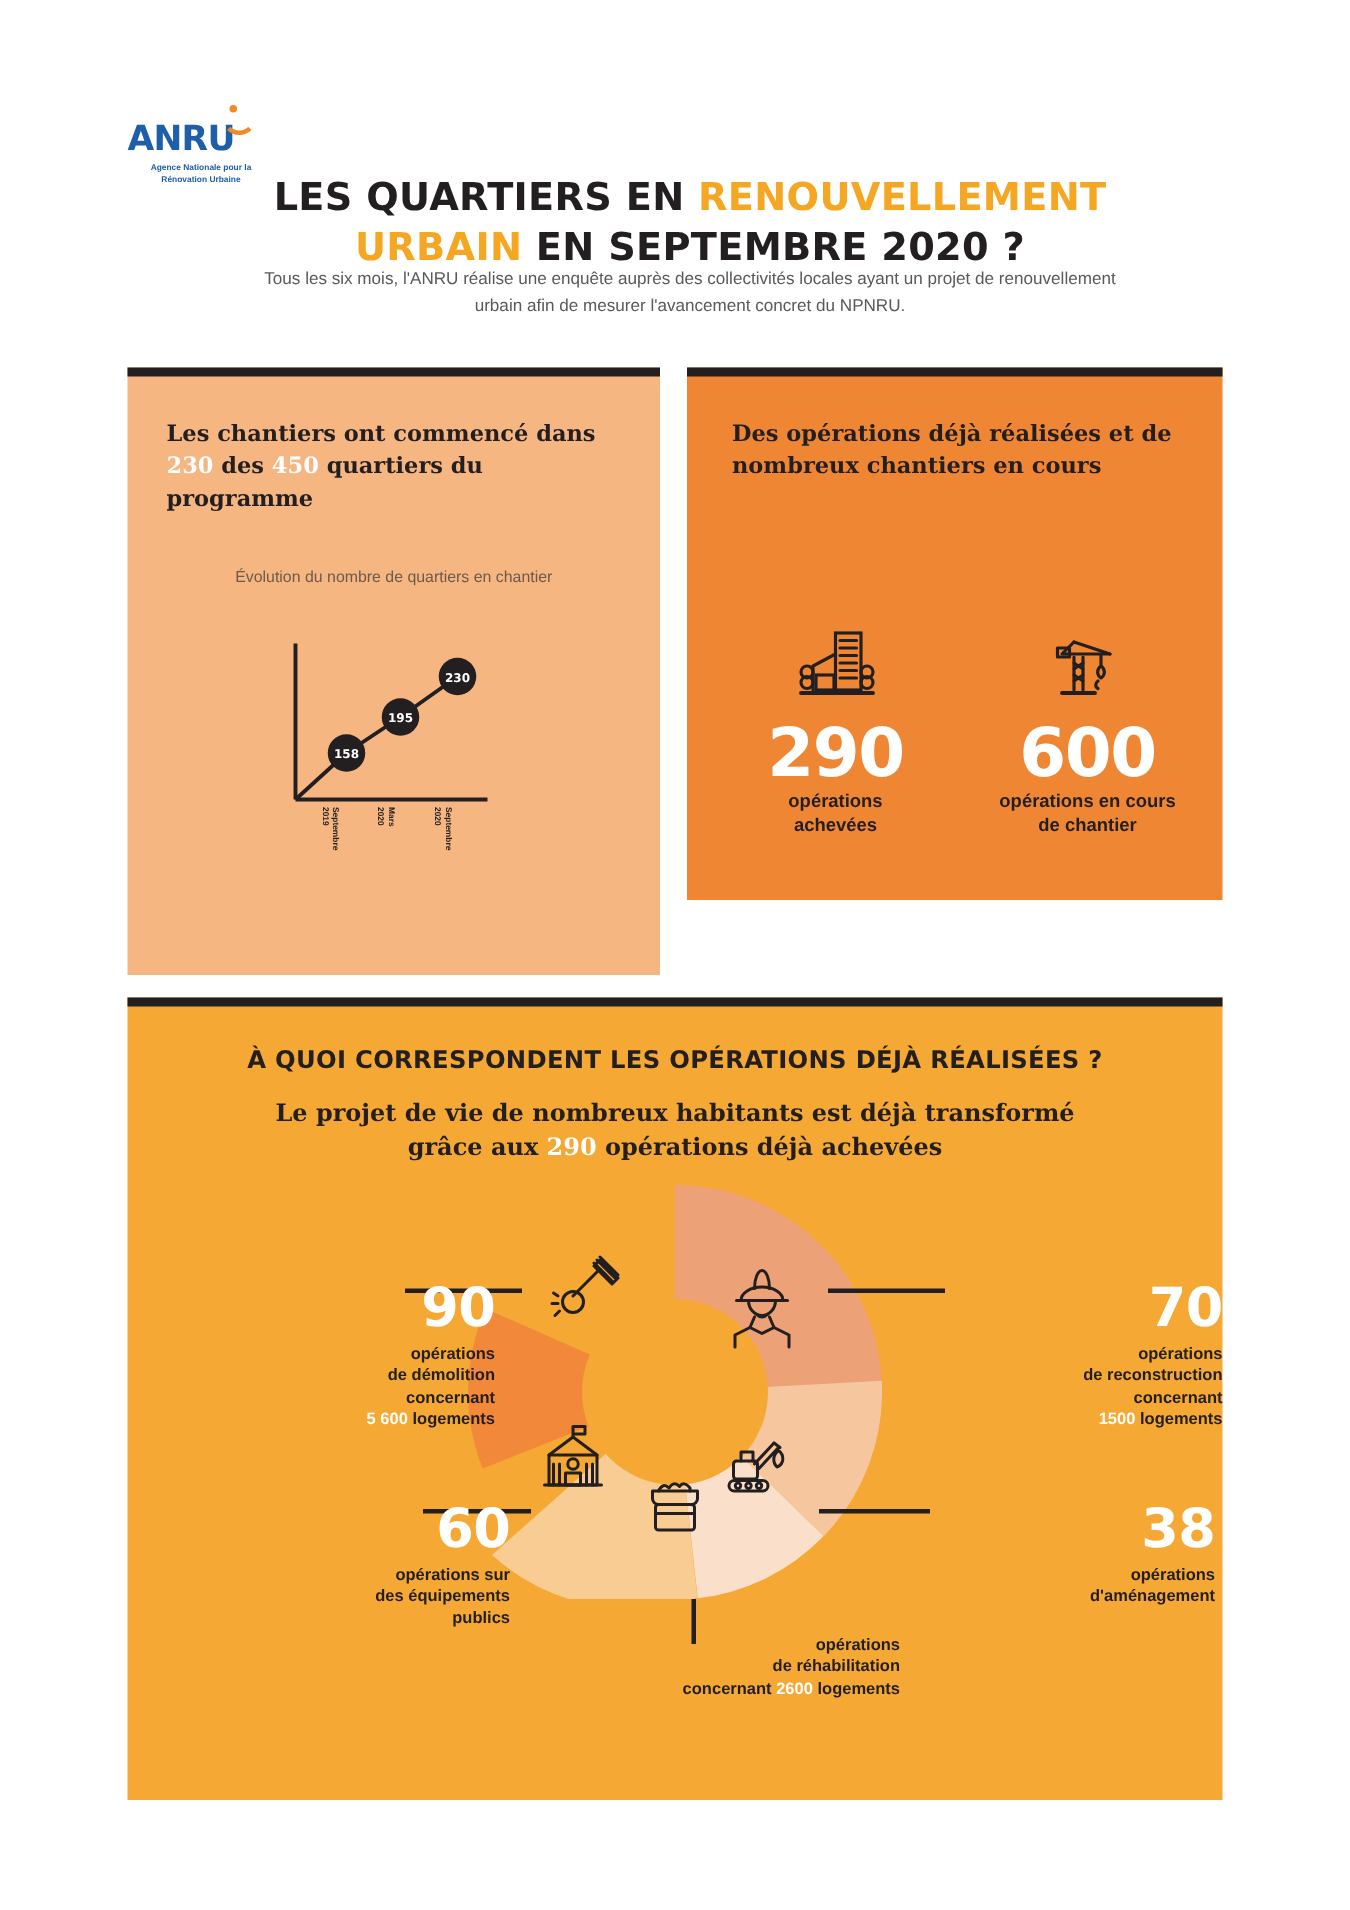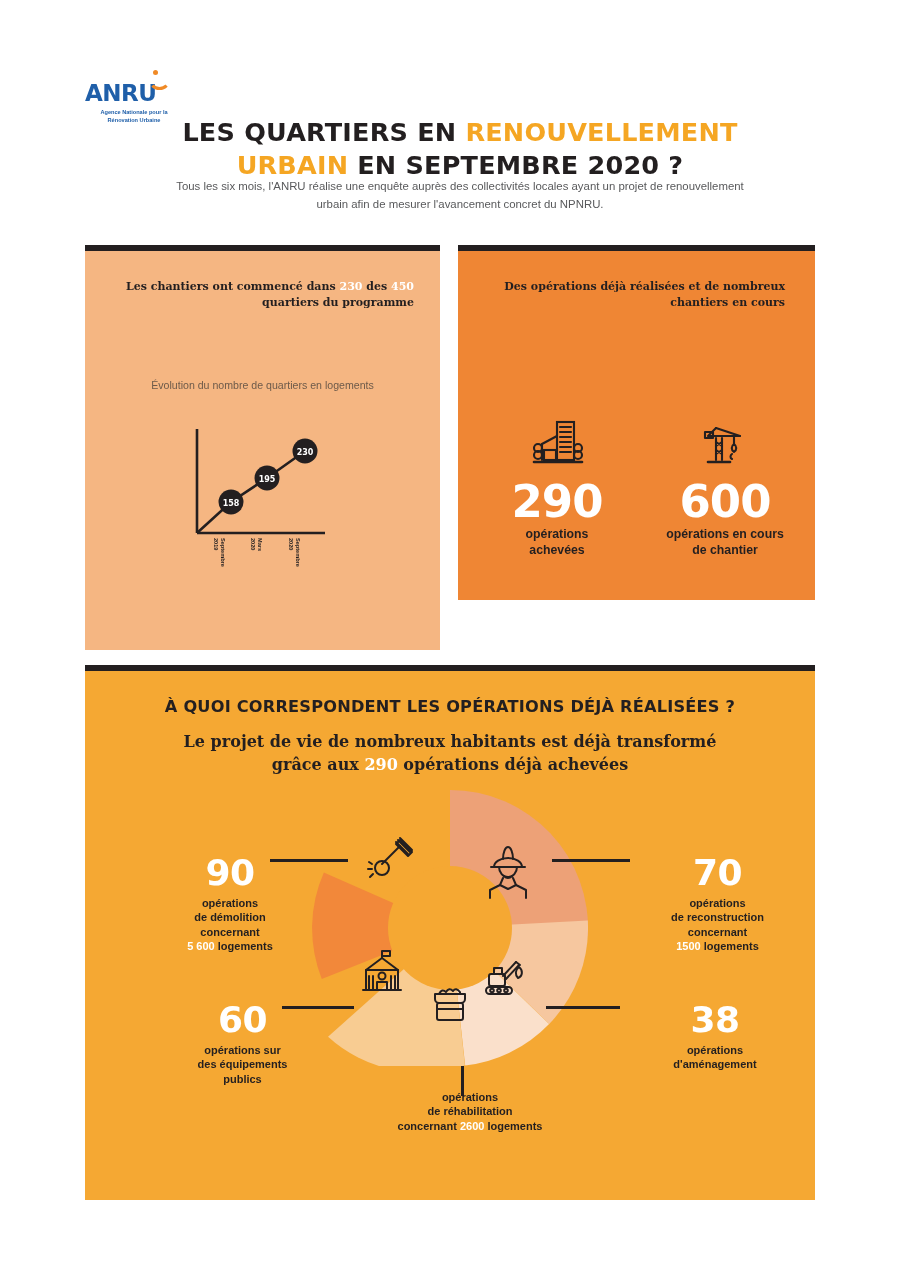--- a/index.html
+++ b/index.html
@@ -26,22 +26,22 @@
     line-height:1.32;letter-spacing:0.2px;color:#231f20;}
   .title .hl{color:#F5A623;}
   .subtitle{position:absolute;left:160px;top:178px;width:600px;text-align:center;
     font-size:11.4px;line-height:1.55;color:#58595b;}
 
   
   .panel{position:absolute;border-top:6px solid #231f20;box-sizing:border-box;}
   .panel-left{left:85px;top:245px;width:355px;height:405px;background:#F5B682;}
   .panel-right{left:458px;top:245px;width:357px;height:355px;background:#EF8634;}
 
-  .p-title{font-family:"DejaVu Serif", serif;font-weight:bold;font-size:11px;
-     line-height:1.42;text-align:right;color:#231f20;}
+  .p-title{font-family:"DejaVu Serif", serif;font-weight:bold;font-size:15px;
+     line-height:1.42;text-align:left;color:#231f20;}
   .p-title .wh{color:#ffffff;}
   .panel-left .p-title{position:absolute;left:26px;top:28px;width:303px;}
   .panel-right .p-title{position:absolute;left:30px;top:28px;width:297px;}
 
   .chart-caption{position:absolute;left:20px;top:128px;width:315px;text-align:center;
      font-size:10.6px;color:#6d5a4a;}
 
   
   .chart{position:absolute;left:185px;top:425px;width:165px;height:135px;}
   .chart svg{display:block;}
@@ -62,21 +62,21 @@
   .b-head{position:absolute;left:40px;top:26px;width:650px;text-align:center;
      font-family:"DejaVu Sans", sans-serif;font-weight:bold;font-size:16.2px;letter-spacing:0.2px;color:#231f20;}
   .b-sub{position:absolute;left:85px;top:60px;width:560px;text-align:center;
      font-family:"DejaVu Serif", serif;font-weight:bold;font-size:16px;line-height:1.42;color:#231f20;}
   .b-sub .wh{color:#ffffff;}
 
   
   .donut{position:absolute;left:312px;top:790px;width:276px;height:276px;}
 
   
-  .dl{position:absolute;text-align:center;}
+  .dl{position:absolute;text-align:right;}
   .dl .num{font-family:"DejaVu Sans", sans-serif;font-weight:bold;font-size:36px;
      color:#ffffff;line-height:1;letter-spacing:-0.5px;}
   .dl .txt{font-size:11px;font-weight:bold;color:#231f20;line-height:1.3;margin-top:5px;}
   .dl .txt .wh{color:#ffffff;}
   .dl-90{left:130px;top:855px;width:200px;}
   .dl-70{left:620px;top:855px;width:195px;}
   .dl-60{left:145px;top:1002px;width:195px;}
   .dl-38{left:620px;top:1002px;width:190px;}
   .dl-32{left:340px;top:1085px;width:260px;}
 
@@ -103,21 +103,21 @@
       <span class="hl">URBAIN</span><span> EN SEPTEMBRE 2020 ?</span>
     </div>
 
     <div class="subtitle">Tous les six mois, l'ANRU réalise une enquête auprès des collectivités locales ayant un projet de renouvellement urbain afin de mesurer l'avancement concret du NPNRU.</div>
   </div>
 
   <div class="panel panel-left">
     <div class="p-title">
       <span>Les chantiers ont commencé dans </span><span class="wh">230</span><span> des </span><span class="wh">450</span><span> quartiers du programme</span>
     </div>
-    <div class="chart-caption">Évolution du nombre de quartiers en logements</div>
+    <div class="chart-caption">Évolution du nombre de quartiers en chantier</div>
   </div>
 
   <div class="chart">
     <svg width="165" height="135" viewBox="0 0 165 135">
 
       <line x1="12" y1="4" x2="12" y2="108" stroke="#231f20" stroke-width="2.6"></line>
       <line x1="12" y1="108" x2="140" y2="108" stroke="#231f20" stroke-width="2.6"></line>
 
       <polyline points="12,108 46,77 82,53 120,26" fill="none" stroke="#231f20" stroke-width="2.6"></polyline>
 

